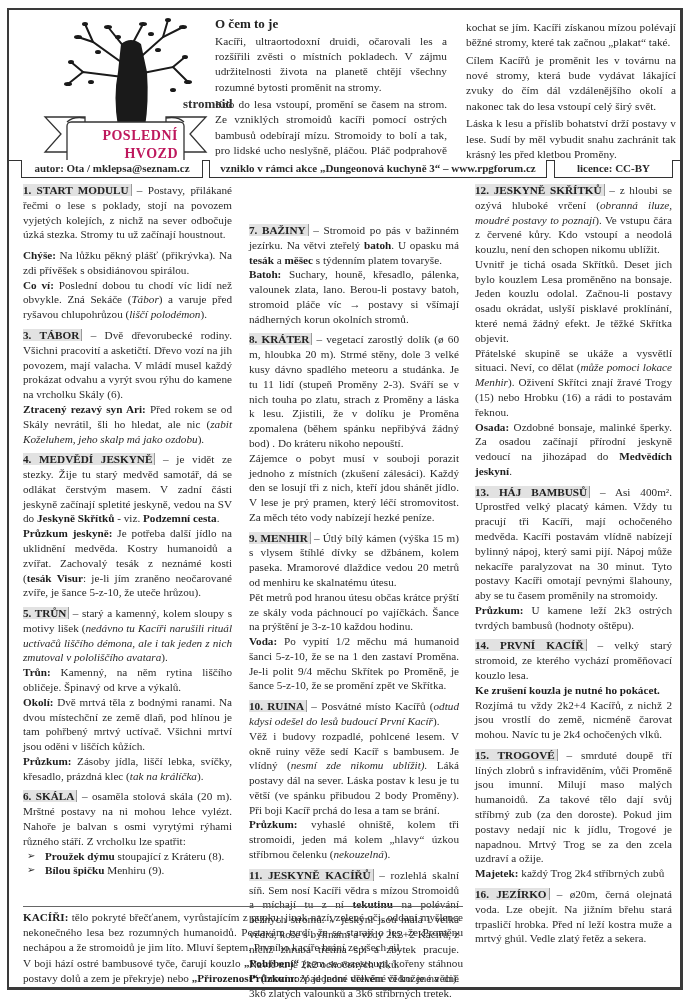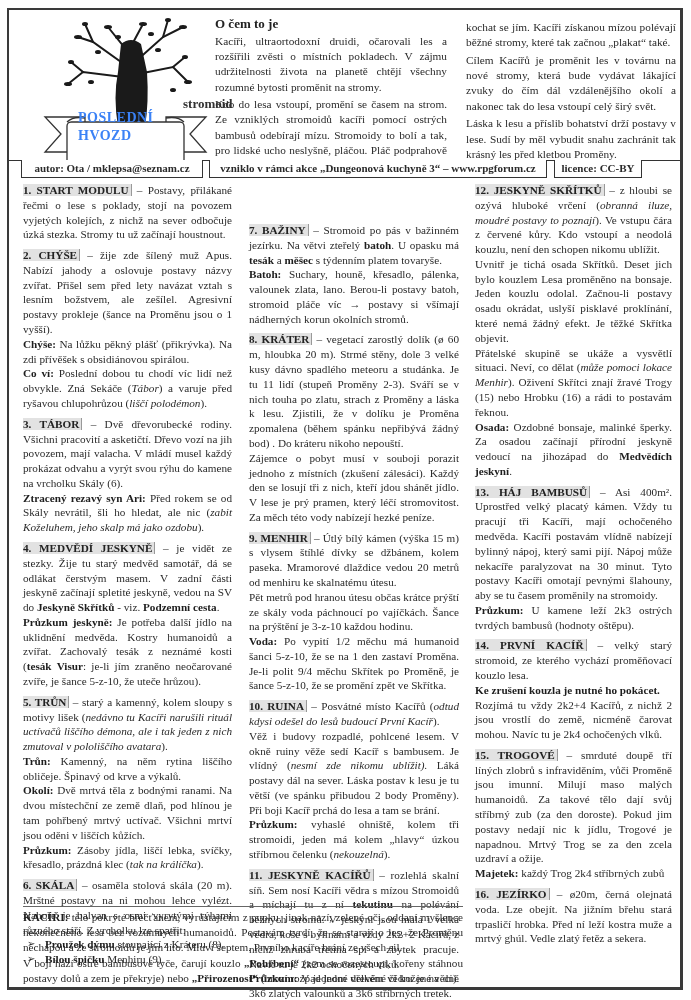--- a/index.html
+++ b/index.html
@@ -3,30 +3,30 @@
 <meta charset="utf-8">
 <style>
   * { box-sizing: border-box; margin: 0; padding: 0; }
   html, body { width: 691px; height: 1000px; background: #ffffff; overflow: hidden; }
   body { font-family: "Liberation Serif", "DejaVu Serif", serif; color: #2a2a2a; font-size: 11.2px; line-height: 1.32; position: relative; }
   .page { position: absolute; left: 7px; top: 8px; width: 676px; height: 982px; border: 2px solid #3a3a3a; border-right-width: 3px; border-bottom-width: 3px; }
   .header { position: absolute; left: 0; top: 0; width: 100%; height: 150px; }
   .logo { position: absolute; left: 14px; top: 2px; width: 205px; height: 148px; }
   .logo svg { position: absolute; left: 0; top: 0; }
   .stromoid { position: absolute; left: 160px; top: 83px; font-weight: bold; font-size: 13px; color: #333; }
-  .banner-title { position: absolute; left: 55px; top: 97px; width: 100px; text-align: left; font-weight: bold; font-size: 14px; line-height: 1.25; letter-spacing: 0.5px; color: #3b82f6; }
+  .banner-title { position: absolute; left: 55px; top: 115px; width: 100px; text-align: right; font-weight: bold; font-size: 14px; line-height: 1.25; letter-spacing: 0.5px; color: #be185d; }
   .intro { position: absolute; top: 5px; font-size: 11.3px; line-height: 1.36; }
   .intro-a { left: 206px; width: 232px; }
   .intro-b { left: 457px; width: 210px; }
   .intro h2 { font-size: 13px; font-weight: bold; margin-bottom: 1px; color: #222; }
   .intro p { text-align: justify; margin-bottom: 2px; }
   .infobar { position: absolute; top: 150px; height: 18px; border: 1.5px solid #333; border-top: none; font-weight: bold; font-size: 11px; text-align: center; line-height: 16px; color: #2a2a2a; background: #fff; }
   .ib-author { left: 12px; width: 182px; }
   .ib-origin { left: 200px; width: 338px; }
-  .ib-licence2 { left: 545px; width: 88px; }
+  .ib-licence2 { left: 545px; width: 119px; }
   .hdrline { position: absolute; left: 0; top: 150px; width: 100%; height: 1px; background: #333; }
   .col { position: absolute; top: 173px; }
   .col1 { left: 14px; width: 209px; }
   .col2 { left: 240px; width: 210px; margin-top: 40px; }
   .col3 { left: 466px; width: 197px; }
   .sec { margin-bottom: 6px; }
   .sec p { text-align: justify; }
   .hd { background: #e2e2e2; font-weight: bold; padding: 0 2px 0 0; border-right: 1.5px solid #999; color: #222; }
   b, .b { font-weight: bold; color: #1e1e1e; }
   i { font-style: italic; }
@@ -108,21 +108,20 @@
   <div class="hdrline"></div>
   <div class="infobar ib-author">autor: Ota / mklepsa@seznam.cz</div>
   <div class="infobar ib-origin">vzniklo v rámci akce „Dungeonová kuchyně 3“ – www.rpgforum.cz</div>
   <div class="infobar ib-licence2">licence: CC-BY</div>
 
   <div class="col col1">
     <div class="sec">
       <p><span class="hd">1. START MODULU</span><span> – Postavy, přilákané řečmi o lese s poklady, stojí na povozem vyjetých kolejích, z nichž na sever odbočuje úzká stezka. Stromy tu už začínají houstnout.</span></p>
     </div>
     <div class="sec">
-      <p><span class="hd">2. CHÝŠE</span><span> – žije zde šílený muž Apus. Nabízí jahody a oslovuje postavy názvy zvířat. Přišel sem před lety navázat vztah s lesním božstvem, ale zešílel. Agresivní postavy prokleje (šance na Proměnu jsou o 1 vyšší).</span></p>
       <p><b>Chýše:</b><span> Na lůžku pěkný plášť (přikrývka). Na zdi přívěšek s obsidiánovou spirálou.</span></p>
       <p><b>Co ví:</b><span> Poslední dobou tu chodí víc lidí než obvykle. Zná Sekáče (</span><i>Tábor</i><span>) a varuje před ryšavou chlupohrůzou (</span><i>liščí polodémon</i><span>).</span></p>
     </div>
     <div class="sec">
       <p><span class="hd">3. TÁBOR</span><span> – Dvě dřevorubecké rodiny. Všichni pracovití a asketičtí. Dřevo vozí na jih povozem, mají valacha. V mládí musel každý prokázat odvahu a vyrýt svou rýhu do kamene na vrcholku Skály (6).</span></p>
       <p><b>Ztracený rezavý syn Ari:</b><span> Před rokem se od Skály nevrátil, šli ho hledat, ale nic (</span><i>zabit Koželuhem, jeho skalp má jako ozdobu</i><span>).</span></p>
     </div>
     <div class="sec">
       <p><span class="hd">4. MEDVĚDÍ JESKYNĚ</span><span> – je vidět ze stezky. Žije tu starý medvěd samotář, dá se odlákat čerstvým masem. V zadní části jeskyně začínají spletité jeskyně, vedou na SV do </span><b>Jeskyně Skřítků</b><span> - viz. </span><b>Podzemní cesta</b><span>.</span></p>
       <p><b>Průzkum jeskyně:</b><span> Je potřeba další jídlo na uklidnění medvěda. Kostry humanoidů a zvířat. Zachovalý tesák z neznámé kosti (</span><b>tesák Visur</b><span>: je-li jím zraněno neočarované zvíře, je šance 5-z-10, že uteče hrůzou).</span></p>

